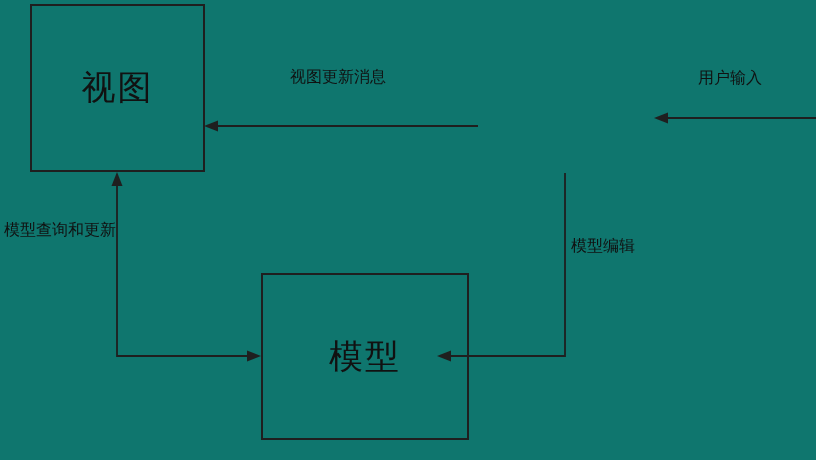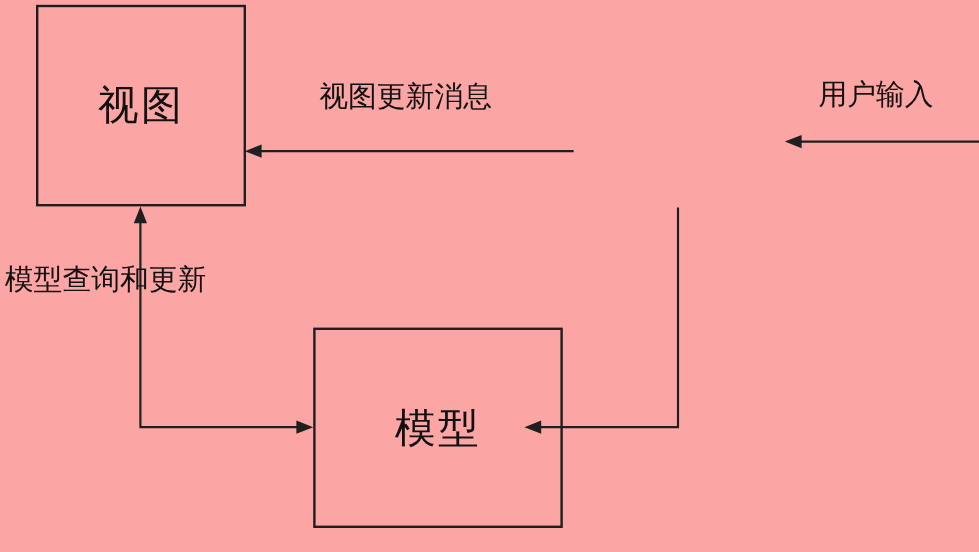--- a/index.html
+++ b/index.html
@@ -6,21 +6,21 @@
     margin: 0;
     padding: 0;
   }
   body {
     font-family: "Liberation Sans", "DejaVu Sans", sans-serif;
   }
   .canvas {
     position: relative;
     width: 816px;
     height: 460px;
-    background: #fca5a5;
+    background: #0f766e;
     overflow: hidden;
   }
   .edges-svg {
     position: absolute;
     left: 0;
     top: 0;
     width: 816px;
     height: 460px;
     z-index: 1;
   }
@@ -50,38 +50,37 @@
     height: 168px;
   }
   .node-model {
     left: 261px;
     top: 273px;
     width: 208px;
     height: 167px;
   }
   .edge-label {
     position: absolute;
-    font-size: 24px;
+    font-size: 16px;
     color: #111111;
     white-space: nowrap;
     line-height: 1.1;
     z-index: 3;
   }
   .label-view-update {
     left: 241px;
     top: 68px;
     width: 194px;
     text-align: center;
   }
   .label-user-input {
     left: 656px;
     top: 69px;
     width: 148px;
     text-align: center;
-    font-family: Liberation Mono, monospace;
   }
   .label-model-query {
     left: 4px;
     top: 221px;
     text-align: right;
   }
   .label-model-edit {
     left: 571px;
     top: 237px;
   }
@@ -123,14 +122,15 @@
   <div class="node node-model">
     <span>模型</span>
   </div>
 
   <div class="edge-label label-view-update">视图更新消息</div>
 
   <div class="edge-label label-user-input">用户输入</div>
 
   <div class="edge-label label-model-query">模型查询和更新</div>
 
+  <div class="edge-label label-model-edit">模型编辑</div>
 
 </div>
 
 </body></html>

